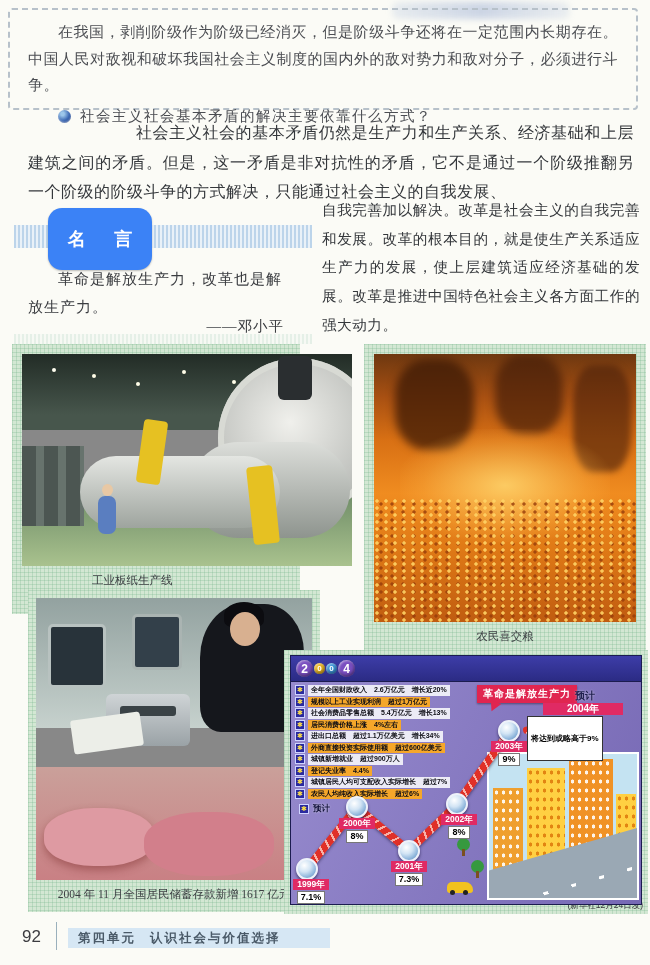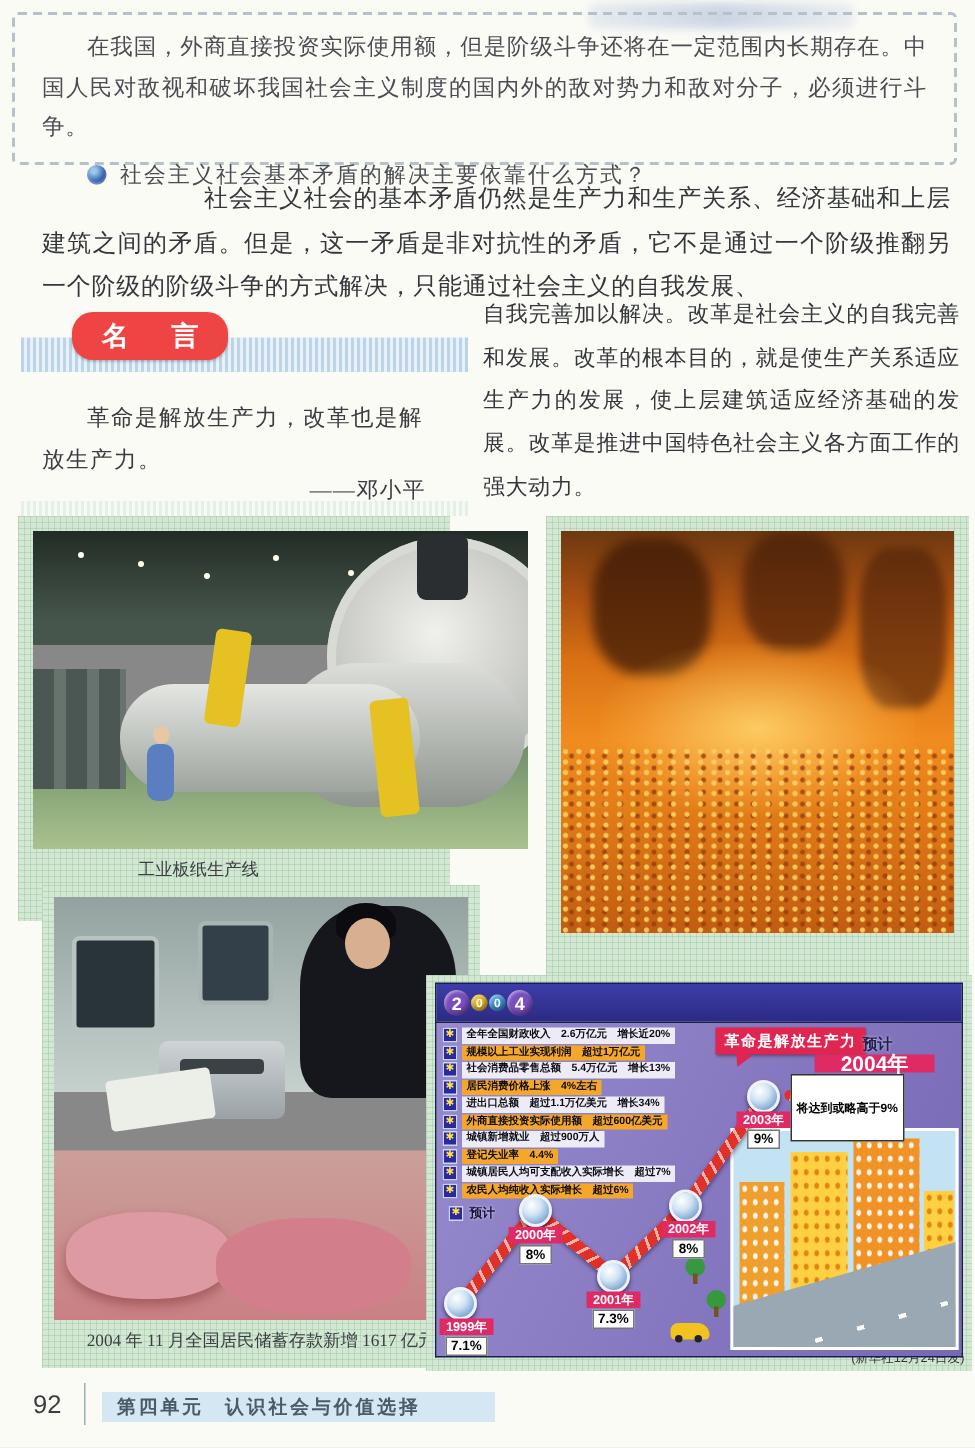--- a/index.html
+++ b/index.html
@@ -26,21 +26,21 @@
            color:#34373b; text-align:justify; text-indent:108px; letter-spacing:.5px; }
   .body2 { position:absolute; left:322px; top:196px; width:318px; margin:0; font-size:14.6px; line-height:1.97;
            color:#34373b; text-align:justify; letter-spacing:.5px; }
 
   
   .quote-box { position:absolute; left:14px; top:208px; width:298px; height:128px; }
   .stripe-band { position:absolute; left:0; top:17px; width:100%; height:23px;
                  background:repeating-linear-gradient(90deg,#bcd4ea 0 2px,#e9f1f8 2px 4px); }
   .stripe-band2 { position:absolute; left:0; bottom:-8px; width:100%; height:10px; opacity:.5;
                  background:repeating-linear-gradient(90deg,#cfe4d8 0 2px,#f2f7f2 2px 4px); }
-  .quote-tab { position:absolute; left:34px; top:0; width:104px; height:32px; background:#ef4444;
+  .quote-tab { position:absolute; left:34px; top:0; width:104px; height:62px; background:#3b82f6;
                border-radius:14px; color:#fff; font-weight:bold; font-size:18px; letter-spacing:12px;
                display:flex; align-items:center; justify-content:center; text-indent:12px;
                box-shadow:0 1px 2px rgba(0,0,0,.25); }
   .quote-text { position:absolute; left:14px; top:58px; width:268px; margin:0; font-size:15px; line-height:1.85;
                 color:#3a3c40; text-indent:2em; letter-spacing:1px; }
   .quote-attr { position:absolute; right:28px; bottom:0; font-size:14.5px; color:#3a3c40; letter-spacing:1px; }
 
   
   .mat { position:absolute; background-color:#d3e7d3;
          background-image:linear-gradient(rgba(125,185,145,.30) 1px, transparent 1px),
@@ -167,21 +167,21 @@
   .pct { background:#fff; color:#000; font-size:9px; font-weight:bold; padding:0 3px; line-height:11px; border:1px solid #777; }
 
   .growth-banner { position:absolute; left:186px; top:3px; background:#e02550; color:#fff; font-size:10px; font-weight:bold;
                    padding:2px 6px; letter-spacing:1px; white-space:nowrap; z-index:6; box-shadow:0 1px 2px rgba(0,0,0,.4); }
   .growth-banner::after { content:""; position:absolute; left:12px; bottom:-9px; width:0; height:0;
                           border-left:4px solid transparent; border-right:7px solid transparent; border-top:10px solid #e02550;
                           transform:rotate(18deg); }
   .fc-note { position:absolute; left:284px; top:7px; font-size:10px; font-weight:bold; color:#202050;
              text-shadow:0 0 2px rgba(255,255,255,.6); z-index:6; }
   .fc-year { position:absolute; left:252px; top:21px; width:80px; text-align:center; background:#e02a64; color:#fff;
-             font-size:14px; font-weight:bold; line-height:12px; z-index:6; }
+             font-size:10px; font-weight:bold; line-height:12px; z-index:6; }
   .fc-val { position:absolute; left:236px; top:34px; background:#fff; border:1px solid #333; color:#000;
             font-size:8px; font-weight:bold; padding:16px 3px; white-space:nowrap; z-index:6; }
 
   .source { position:absolute; right:5px; bottom:2px; font-size:8.5px; color:#343438; letter-spacing:0; z-index:6;
             font-family:"Liberation Sans", sans-serif;margin-left:32px; }
 
   
   .page-num { position:absolute; left:22px; top:927px; font-size:17px; color:#3c3c40; font-family:"Liberation Sans", sans-serif; }
   .footer-rule { position:absolute; left:56px; top:922px; width:1px; height:28px; background:#9ab0bc; }
   .footer-band { position:absolute; left:68px; top:928px; width:262px; height:20px; background:#d6e7f4;
@@ -189,21 +189,21 @@
   .footer-band span { font-size:12.5px; font-weight:bold; color:#4a5a68; letter-spacing:2px; white-space:nowrap; }
 </style>
 </head>
 <body>
 
 <div class="page">
 
   <div class="bleed"></div>
 
   <div class="intro-box">
-    <p class="intro-par">在我国，外商直接投资实际使用额，但是阶级斗争还将在一定范围内长期存在。中国人民对敌视和破坏我国社会主义制度的国内外的敌对势力和敌对分子，必须进行斗争。</p>
+    <p class="intro-par">在我国，剥削阶级作为阶级已经消灭，但是阶级斗争还将在一定范围内长期存在。中国人民对敌视和破坏我国社会主义制度的国内外的敌对势力和敌对分子，必须进行斗争。</p>
     <div class="question-row">
       <span class="bullet"></span>
       <span class="question">社会主义社会基本矛盾的解决主要依靠什么方式？</span>
     </div>
   </div>
 
   <p class="body1">社会主义社会的基本矛盾仍然是生产力和生产关系、经济基础和上层建筑之间的矛盾。但是，这一矛盾是非对抗性的矛盾，它不是通过一个阶级推翻另一个阶级的阶级斗争的方式解决，只能通过社会主义的自我发展、</p>
   <p class="body2">自我完善加以解决。改革是社会主义的自我完善和发展。改革的根本目的，就是使生产关系适应生产力的发展，使上层建筑适应经济基础的发展。改革是推进中国特色社会主义各方面工作的强大动力。</p>
 
   <div class="quote-box">
@@ -237,20 +237,21 @@
 
   <div class="mat" style="left:364px; top:344px; width:282px; height:314px;">
     <div class="photo" style="left:10px; top:10px; width:262px; height:268px;">
       <div class="p2-bg"></div>
       <div class="p2-sil1"></div>
       <div class="p2-sil2"></div>
       <div class="p2-sil3"></div>
       <div class="p2-glow"></div>
       <div class="p2-grain"></div>
     </div>
+    <div class="caption" style="position:absolute; left:0; top:284px; width:100%; text-align:center;">农民喜交粮</div>
   </div>
 
   <div class="mat" style="left:28px; top:590px; width:292px; height:322px;">
     <div class="photo" style="left:8px; top:8px; width:276px; height:282px;">
       <div class="p3-top"></div>
       <div class="p3-mon1"></div>
       <div class="p3-mon2"></div>
       <div class="p3-person"></div>
       <div class="p3-hair"></div>
       <div class="p3-head"></div>

